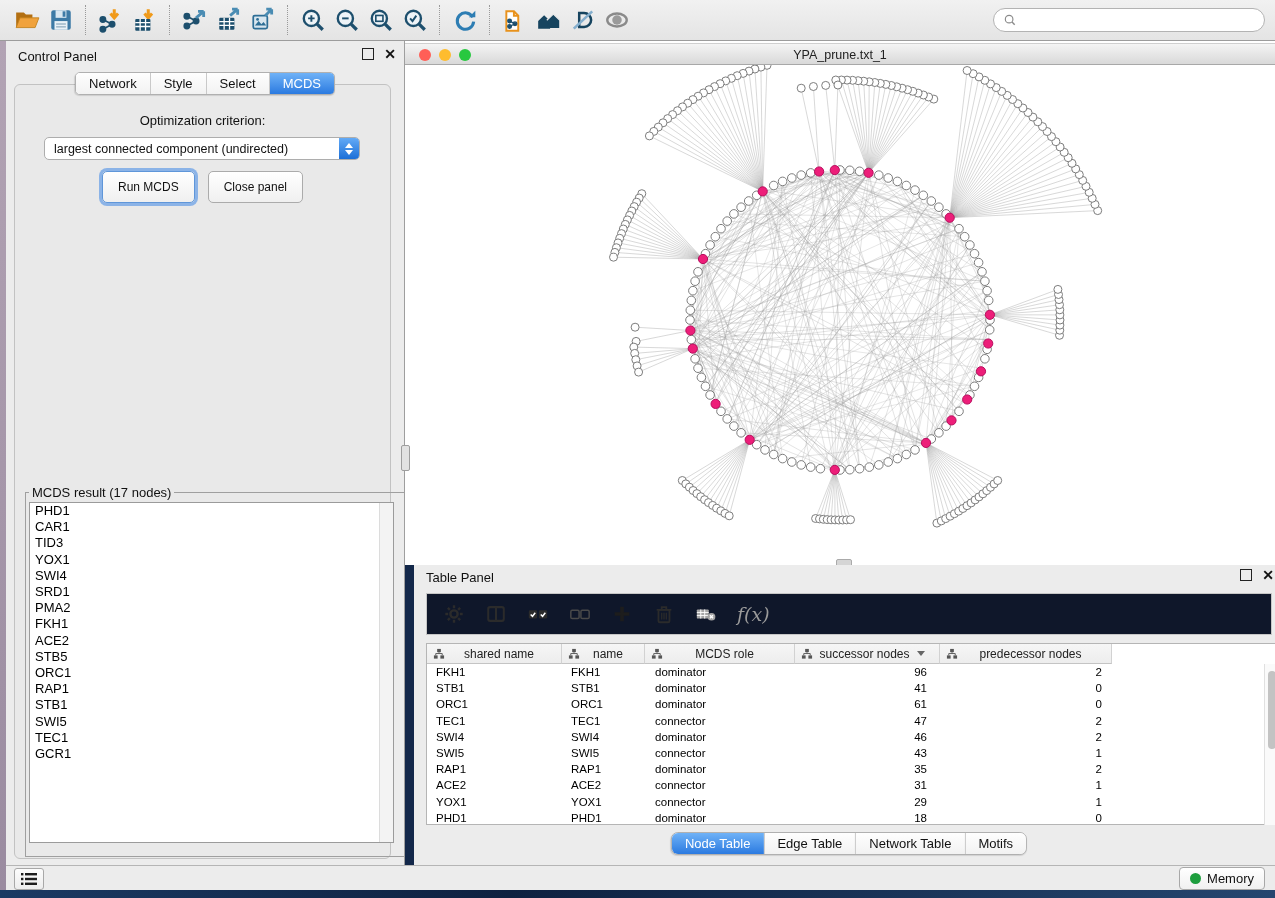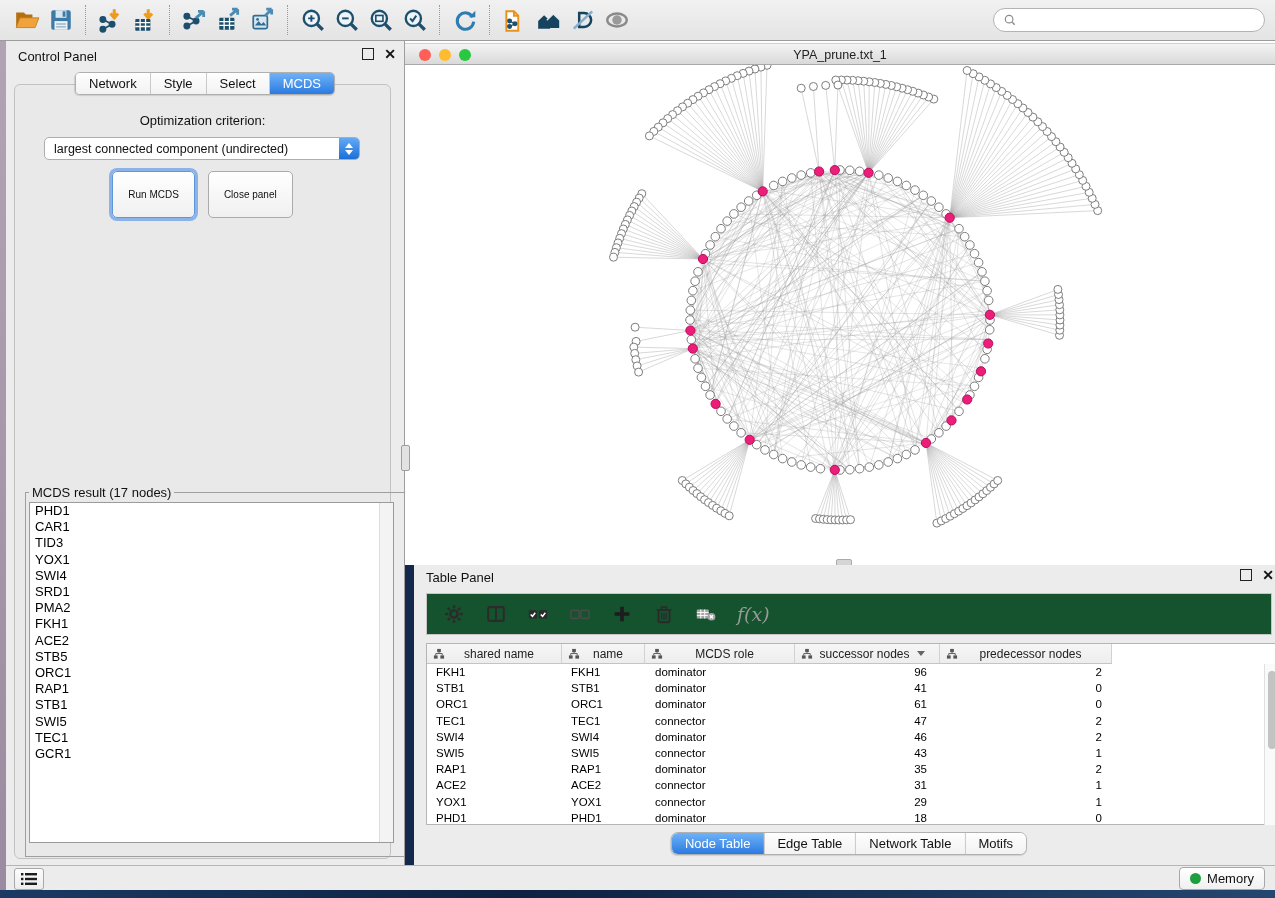--- a/index.html
+++ b/index.html
@@ -37,21 +37,21 @@
     border:1px solid #c2c2c2;border-radius:6px;box-sizing:border-box;}
   #opt-label{position:absolute;left:0;width:100%;top:28px;text-align:center;font-size:13px;color:#111;}
   #criterion-select{position:absolute;left:29px;top:52px;width:316px;height:23px;background:#fff;
     border:1px solid #adadad;border-radius:5px;display:flex;align-items:center;box-sizing:border-box;}
   #criterion-value{flex:1;font-size:12.5px;padding-left:9px;color:#111;white-space:nowrap;}
   #criterion-stepper{width:20px;height:21px;border-radius:0 4px 4px 0;background:linear-gradient(#63aaf6,#1c6fd7);
     display:flex;flex-direction:column;align-items:center;justify-content:center;gap:2px;}
   .car-up{width:0;height:0;border-left:4px solid transparent;border-right:4px solid transparent;border-bottom:5px solid #fff;}
   .car-dn{width:0;height:0;border-left:4px solid transparent;border-right:4px solid transparent;border-top:5px solid #fff;}
   #cp-buttons{position:absolute;left:0;top:86px;width:100%;display:flex;justify-content:center;gap:13px;}
-  .mac-btn{padding:17px 15px;font-size:10px;color:#111;background:linear-gradient(#ffffff,#f0f0f0);
+  .mac-btn{padding:8px 15px;font-size:12px;color:#111;background:linear-gradient(#ffffff,#f0f0f0);
     border:1px solid #ababab;border-radius:5px;}
   .mac-btn.focused{box-shadow:0 0 0 3px rgba(77,144,230,.6);border-color:#5f96d9;}
   #mcds-fieldset{position:absolute;left:2px;top:392px;width:365px;height:365px;border:1px solid #9f9f9f;
     margin:8px;padding:2px 10px 3px 3px;font-size:13px;color:#111;}
   #mcds-fieldset legend{font-size:13px;padding:0 3px;}
   #mcds-list{position:relative;width:100%;height:341px;background:#fff;border:1px solid #9b9b9b;
     box-sizing:border-box;overflow:hidden;}
   .mcds-item{font-size:13px;line-height:16.2px;padding-left:5px;color:#000;}
   #mcds-scroll{position:absolute;right:0;top:0;width:13px;height:100%;background:#f3f3f3;border-left:1px solid #dcdcdc;}
   
@@ -61,21 +61,21 @@
   .tl{position:absolute;top:5px;width:12px;height:12px;border-radius:50%;}
   #net-title{position:absolute;left:0;top:4px;width:100%;text-align:center;font-size:12.5px;color:#222;font-weight:400;}
   #net-canvas{position:absolute;left:0;top:24px;}
   #v-splitter-knob{position:absolute;left:-4px;top:404px;width:7px;height:24px;background:#e2e2e2;
     border:1px solid #9e9e9e;border-radius:2px;z-index:5;}
   #h-splitter-knob{position:absolute;left:431px;top:518px;width:14px;height:7px;background:#d5d5d5;
     border:1px solid #aaa;border-radius:2px;}
   
   #table-panel{position:absolute;left:414px;top:565px;width:870px;height:300px;background:#ececec;box-sizing:border-box;}
   #tp-title{position:absolute;left:12px;top:5px;font-size:13px;color:#111;}
-  #tp-toolbar{position:absolute;left:12px;top:28px;width:846px;height:42px;background:#14532d;
+  #tp-toolbar{position:absolute;left:12px;top:28px;width:846px;height:42px;background:#0f172a;
     border:1px solid #c6c6c6;box-sizing:border-box;display:flex;align-items:center;gap:20px;padding-left:16px;}
   .tp-icon{display:flex;align-items:center;justify-content:center;height:30px;}
   .tp-icon svg{width:22px;height:22px;}
   #fx-label{font-family:"DejaVu Serif",serif;font-style:italic;font-size:19px;color:#9a9a9a;}
   #node-table{position:absolute;left:12px;top:78px;width:853px;height:182px;background:#fff;
     border:1px solid #b5b5b5;box-sizing:border-box;}
   #t-header{position:absolute;left:0;top:0;height:20px;display:flex;}
   .th{height:20px;box-sizing:border-box;background:linear-gradient(#f6f6f6,#ededed);
     border-right:1px solid #d2d2d2;border-bottom:1px solid #c4c4c4;display:flex;align-items:center;
     justify-content:center;gap:5px;font-size:12px;color:#222;position:relative;}

